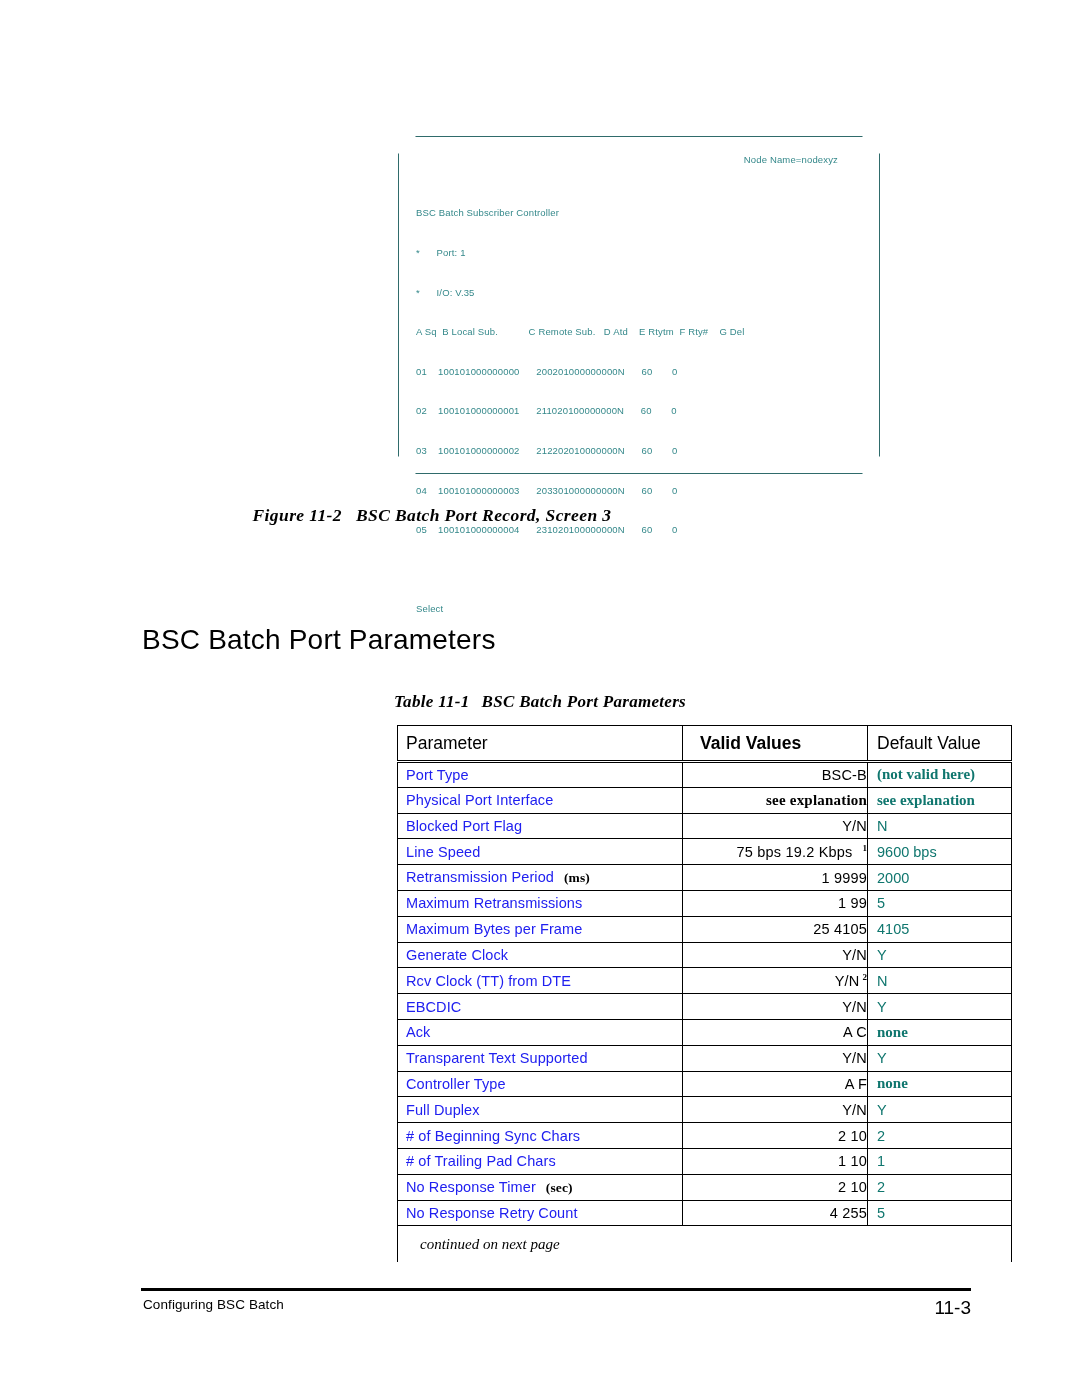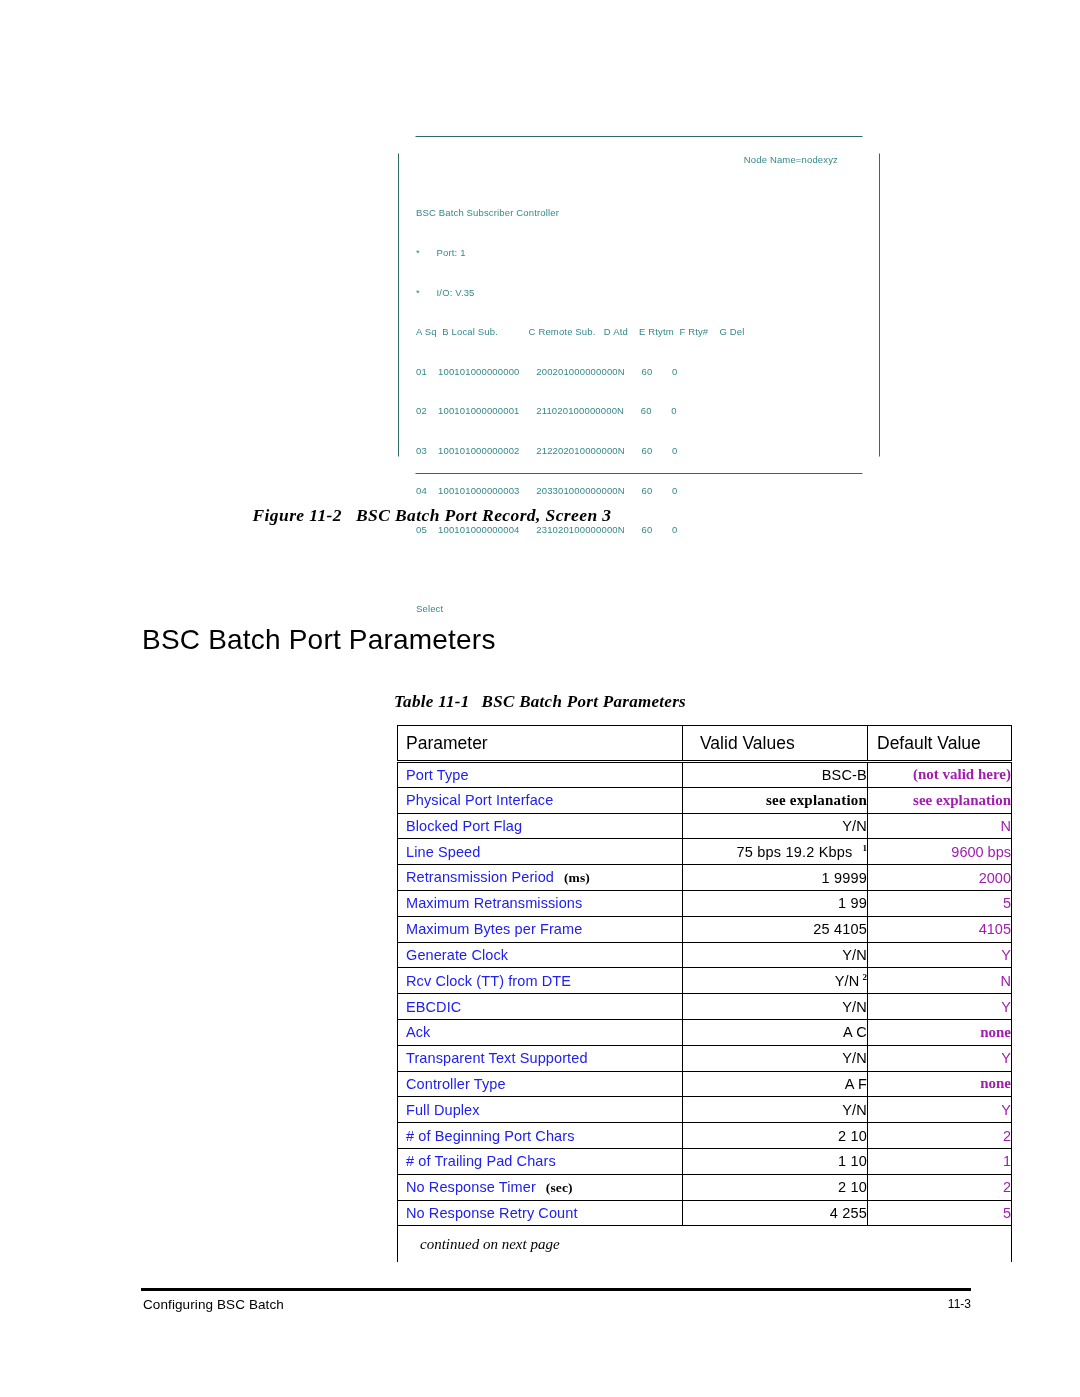--- a/index.html
+++ b/index.html
@@ -147,21 +147,21 @@
     height: 34px;
     font-weight: normal;
     font-size: 17.5px;
     font-family: "Liberation Sans", sans-serif;
     color: #000;
     border-top: 1.6px solid #000;
     border-bottom: 3px double #000;
     text-align: left;
   }
   #params-table thead th.h-param { padding-left: 8px; }
-  #params-table thead th.h-valid { padding-left: 17px; }
+  #params-table thead th.h-valid { padding-left: 17px; font-weight: bold; }
   #params-table thead th.h-default { padding-left: 9px; }
 
   #params-table tbody tr { height: 25.8px; }
   #params-table tbody td {
     border-bottom: 1.6px solid #000;
     font-size: 14.5px;
   }
   #params-table tbody td.p-name {
     color: #2020f0;
     font-family: "Liberation Sans", sans-serif;
@@ -177,22 +177,21 @@
   }
   #params-table tbody td.p-valid {
     padding-left: 17px;
     font-family: "Liberation Sans", sans-serif;
     color: #000;
     text-align: right;
   }
   #params-table tbody td.p-default {
     padding-left: 9px;
     font-family: "Liberation Sans", sans-serif;
-    color: #a21caf;
-    text-align: right;
+    color: #0f766e;
   }
   
   #params-table tbody td.serif-bold {
     font-family: "Liberation Serif", serif;
     font-weight: bold;
     font-size: 15px;
   }
   #params-table tbody sup {
     font-size: 9px;
     font-family: "Liberation Serif", serif;
@@ -230,21 +229,21 @@
     font-family: "Liberation Sans", sans-serif;
     color: #000;
     letter-spacing: 0.1px;
   }
   #footer-right {
     position: absolute;
     left: 0;
     top: 1297px;
     width: 971px;
     text-align: right;
-    font-size: 12px;
+    font-size: 19px;
     font-family: "Liberation Sans", sans-serif;
     color: #000;
   }
 </style>
 </head>
 <body>
 
 <div id="terminal-figure">
   <div id="terminal-frame">
     <div id="terminal-frame-inner"></div>
@@ -356,21 +355,21 @@
           <td class="p-name"><span>Controller Type</span></td>
           <td class="p-valid"><span class="rng">A  F</span></td>
           <td class="p-default serif-bold"><span>none</span></td>
         </tr>
         <tr>
           <td class="p-name"><span>Full Duplex</span></td>
           <td class="p-valid"><span class="rng">Y/N</span></td>
           <td class="p-default"><span>Y</span></td>
         </tr>
         <tr>
-          <td class="p-name"><span># of Beginning Port Chars</span></td>
+          <td class="p-name"><span># of Beginning Sync Chars</span></td>
           <td class="p-valid"><span class="rng">2  10</span></td>
           <td class="p-default"><span>2</span></td>
         </tr>
         <tr>
           <td class="p-name"><span># of Trailing Pad Chars</span></td>
           <td class="p-valid"><span class="rng">1  10</span></td>
           <td class="p-default"><span>1</span></td>
         </tr>
         <tr>
           <td class="p-name"><span>No Response Timer</span><span class="unit">(sec)</span></td>

